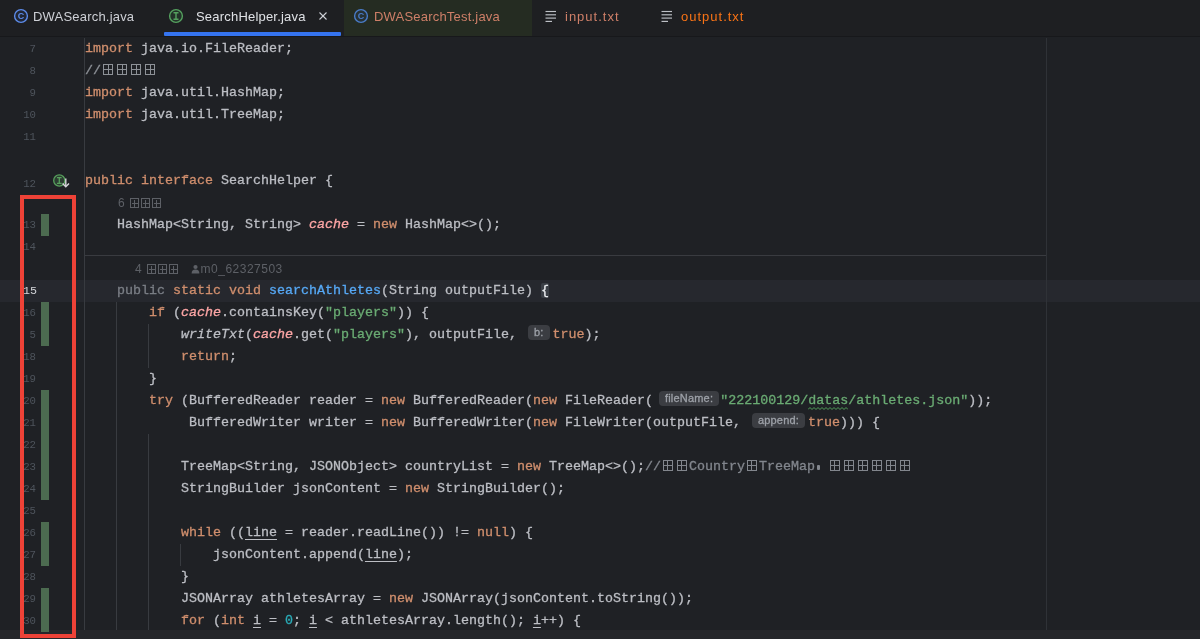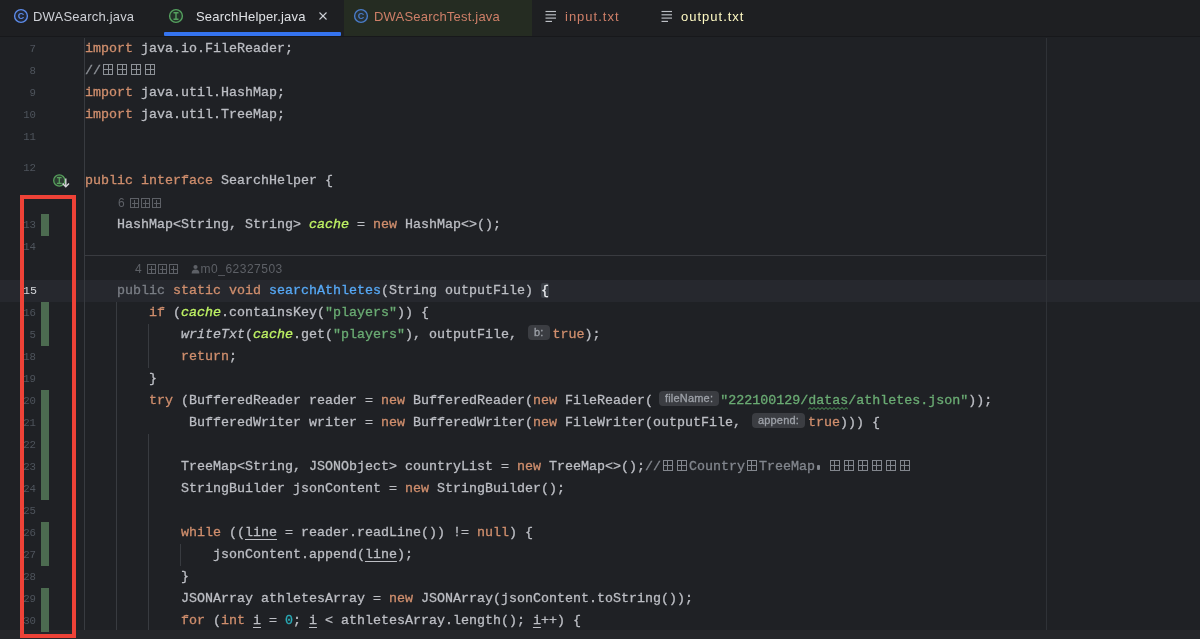--- a/index.html
+++ b/index.html
@@ -15,21 +15,21 @@
 .vg{position:absolute;width:1px;background:#383b40}
 .sep{position:absolute;left:85px;top:218px;width:961px;height:1px;background:#393b40}
 .ln{position:absolute;left:0;width:36px;text-align:right;height:22px;line-height:22px;
     font-family:"Liberation Mono",monospace;font-size:10.7px;color:#4e545c;white-space:pre}
 .bar{position:absolute;left:41px;width:8px;background:#4c6b50}
 .code{position:absolute;left:85px;height:22px;line-height:22px;white-space:pre;
       font-family:"Liberation Mono",monospace;font-size:13.33px;color:#bcbec4;-webkit-text-stroke:.3px}
 .hint{position:absolute;height:22px;line-height:22px;font-size:12px;color:#5d6066;letter-spacing:.5px;white-space:pre}
 .k{color:#cf8e6d}
 .s{color:#6aab73}
-.f{color:#bef264;font-style:italic}
+.f{color:#fca5a5;font-style:italic}
 .c{color:#82868d}
 .c8{color:#8d9197}
 .d{color:#56a8f5}
 .g{color:#7a7e85}
 .n{color:#2aacb8}
 .it{font-style:italic}
 .u{text-decoration:underline;text-underline-offset:3px;text-decoration-thickness:1px}
 .b15{color:#e8eaed;background:#3b3f46;border-radius:2px}
 .h{display:inline-block;vertical-align:middle;margin:-3px 3px 0 3px;padding:0 6px;height:15px;line-height:15px;
    border-radius:4px;background:#3b3d42;color:#9da1a8;font-family:"Liberation Sans",sans-serif;font-size:11px;letter-spacing:.2px}
@@ -51,21 +51,21 @@
       <div class="vg" style="left:148px;top:287px;height:44px"></div>
       <div class="vg" style="left:148px;top:397px;height:196px"></div>
       <div class="vg" style="left:180px;top:507px;height:22px"></div>
       <div class="vg" style="left:1046px;top:1px;height:592px;background:#2f3237"></div>
       <div class="sep"></div>
       <div class="ln" style="top:1px">7</div>
       <div class="ln" style="top:23px">8</div>
       <div class="ln" style="top:45px">9</div>
       <div class="ln" style="top:67px">10</div>
       <div class="ln" style="top:89px">11</div>
-      <div class="ln" style="top:120px">12</div>
+      <div class="ln" style="top:136px">12</div>
       <div class="ln" style="top:177px">13</div>
       <div class="ln" style="top:199px">14</div>
       <div class="ln" style="top:243px;color:#d3d5d9;font-size:11.7px;width:37px">15</div>
       <div class="ln" style="top:265px">16</div>
       <div class="ln" style="top:287px">5</div>
       <div class="ln" style="top:309px">18</div>
       <div class="ln" style="top:331px">19</div>
       <div class="ln" style="top:353px">20</div>
       <div class="ln" style="top:375px">21</div>
       <div class="ln" style="top:397px">22</div>
@@ -154,14 +154,14 @@
       </svg>
       <div class="tabtxt" style="left:565px;color:#ce7f68;letter-spacing:1px">input.txt</div>
       <svg style="position:absolute;left:661px;top:10px" width="12" height="14" viewBox="0 0 12 14">
         <g stroke="#bdc0c6" stroke-width="1.15">
           <line x1="0.5" y1="1.5" x2="11" y2="1.5"></line>
           <line x1="0.5" y1="4.8" x2="11" y2="4.8"></line>
           <line x1="0.5" y1="8.1" x2="11" y2="8.1"></line>
           <line x1="0.5" y1="11.4" x2="7" y2="11.4"></line>
         </g>
       </svg>
-      <div class="tabtxt" style="left:681px;color:#fef9c3;letter-spacing:1px">output.txt</div>
+      <div class="tabtxt" style="left:681px;color:#f97316;letter-spacing:1px">output.txt</div>
     </div>
 </div>
 </body></html>

